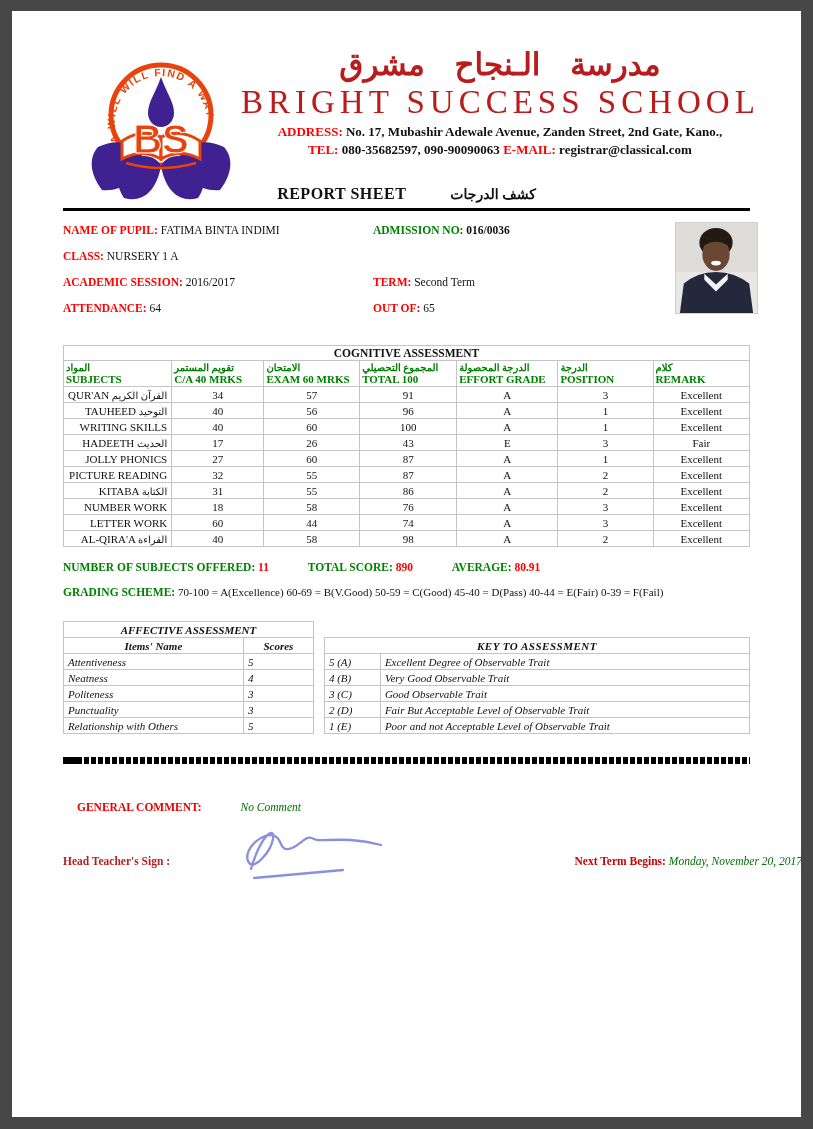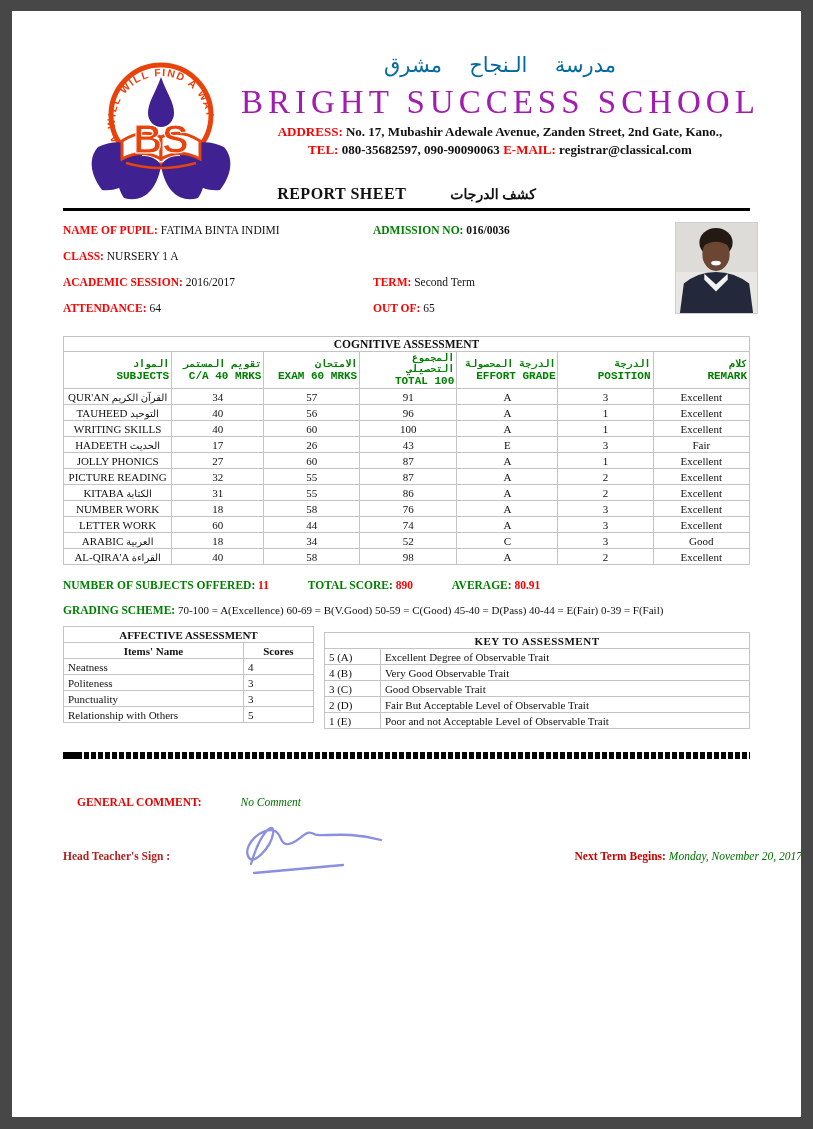--- a/index.html
+++ b/index.html
@@ -13,24 +13,24 @@
     position:absolute; left:12px; top:11px; width:789px; height:1106px;
     background:#ffffff;
   }
   .content { margin:0 51px; position:relative; }
 
   
   .hdr { position:relative; padding-top:36px; min-height:160px; }
   .logo { position:absolute; left:12px; top:34px; width:172px; height:160px; }
   .hdr-text { margin-left:178px; width:518px; text-align:center; }
   .school-ar {
-    color:#0369a1; font-weight:normal; font-size:21px; line-height:36px;
+    color:#b91c1c; font-weight:bold; font-size:31px; line-height:36px;
     word-spacing:22px; direction:rtl;
   }
-  .school-en { font-size:33px; letter-spacing:5px; line-height:38px; color:#a21caf; white-space:nowrap; }
+  .school-en { font-size:33px; letter-spacing:5px; line-height:38px; color:#b91c1c; white-space:nowrap; }
   .addr-line { font-size:13px; font-weight:bold; line-height:15px; margin-top:3px; }
   .addr-line .lbl { color:#ff0000; }
 
   
   .rpt-title { text-align:center; margin-top:14px; font-weight:bold; }
   .rpt-title .en { font-size:16px; letter-spacing:0.5px; }
   .rpt-title .ar { font-size:14px; margin-left:40px; direction:rtl; display:inline-block; }
   .thick-line { border:0; border-top:3px solid #000; margin:5px 0 0 0; }
 
   
@@ -39,40 +39,40 @@
   .info-left { width:310px; }
   .lbl-red { color:#ff0000; font-weight:bold; }
   .lbl-green { color:#008000; font-weight:bold; }
   .val { color:#111; }
   .val-b { color:#111; font-weight:bold; }
   .photo { position:absolute; right:-8px; top:-2px; width:83px; height:92px; border:1px solid #cfcfcf; }
 
   
   table { border-collapse:collapse; width:100%; font-size:11px; }
   td, th { border:1px solid #c4c4c4; padding:0 4px; height:16px; font-weight:normal; }
-  .cog { margin-top:12px;border-radius:18px; }
+  .cog { margin-top:21px;border-radius:18px; }
   .cog .t-title { text-align:center; font-weight:bold; font-size:11.5px; height:15px; }
-  .cog thead .colhead { text-align:right; color:#008000; font-weight:bold; vertical-align:middle; padding:1px 2px;font-family:Liberation Mono, monospace; }
+  .cog thead .colhead { text-align:left; color:#008000; font-weight:bold; vertical-align:middle; padding:1px 2px; }
   .cog .col-ar { font-size:10px; line-height:11px; direction:rtl; }
   .cog .col-en { font-size:11px; line-height:12px; }
   .cog td.num { text-align:center; }
-  .cog td.sub { text-align:center; white-space:nowrap; }
+  .cog td.sub { text-align:right; white-space:nowrap; }
   .cog .ar-small { font-size:10px; }
   .w-sub{width:15.5%;} .w-ca{width:13.5%;} .w-ex{width:14%;} .w-tt{width:14.2%;}
   .w-gr{width:14.8%;} .w-po{width:13.9%;} .w-rm{width:14.1%;}
 
   
   .summary { margin-top:14px; font-size:11.5px; font-weight:bold; }
   .summary .item { margin-right:36px; }
   .summary .red { color:#ff0000; }
   .grading { margin-top:13px; font-size:11px; }
   .grading .lbl { color:#008000; font-weight:bold; font-size:11.5px;margin-top:16px; }
 
   
-  .two-tables { display:flex; margin-top:4px; align-items:center; }
+  .two-tables { display:flex; margin-top:23px; align-items:flex-end;font-style:italic; }
   .affective { width:252px; }
   .affective .t-title { text-align:center; font-weight:bold; }
   .affective .t-sub { text-align:center; font-weight:bold; }
   .affective td.score { width:70px; }
   .keytbl { width:428px; margin-left:10px; margin-top:12px; }
   .keytbl .t-title { text-align:center; font-weight:bold; letter-spacing:0.5px; }
   .keytbl td.code { width:56px; }
 
   
   .divider {
@@ -318,29 +318,20 @@
           <tr>
           <td class="sub"><span>LETTER WORK</span> <span class="ar-small"></span></td>
           <td class="num">60</td>
           <td class="num">44</td>
           <td class="num">74</td>
           <td class="num">A</td>
           <td class="num">3</td>
           <td class="num">Excellent</td>
         </tr>
           <tr>
-          <td class="sub"><span>ARABIC</span> <span class="ar-small">العربية</span></td>
-          <td class="num">18</td>
-          <td class="num">34</td>
-          <td class="num">52</td>
-          <td class="num">C</td>
-          <td class="num">3</td>
-          <td class="num">Good</td>
-        </tr>
-          <tr>
           <td class="sub"><span>AL-QIRA'A</span> <span class="ar-small">القراءة</span></td>
           <td class="num">40</td>
           <td class="num">58</td>
           <td class="num">98</td>
           <td class="num">A</td>
           <td class="num">2</td>
           <td class="num">Excellent</td>
         </tr>
         </tbody>
     </table>
@@ -371,20 +362,24 @@
           <tr>
               <th class="t-title" colspan="2">AFFECTIVE ASSESSMENT</th>
             </tr>
           <tr>
             <th class="t-sub">Items' Name</th>
             <th class="t-sub">Scores</th>
           </tr>
         </thead>
         <tbody>
             <tr>
+            <td>Attentiveness</td>
+            <td class="score">5</td>
+          </tr>
+            <tr>
             <td>Neatness</td>
             <td class="score">4</td>
           </tr>
             <tr>
             <td>Politeness</td>
             <td class="score">3</td>
           </tr>
             <tr>
             <td>Punctuality</td>
             <td class="score">3</td>

